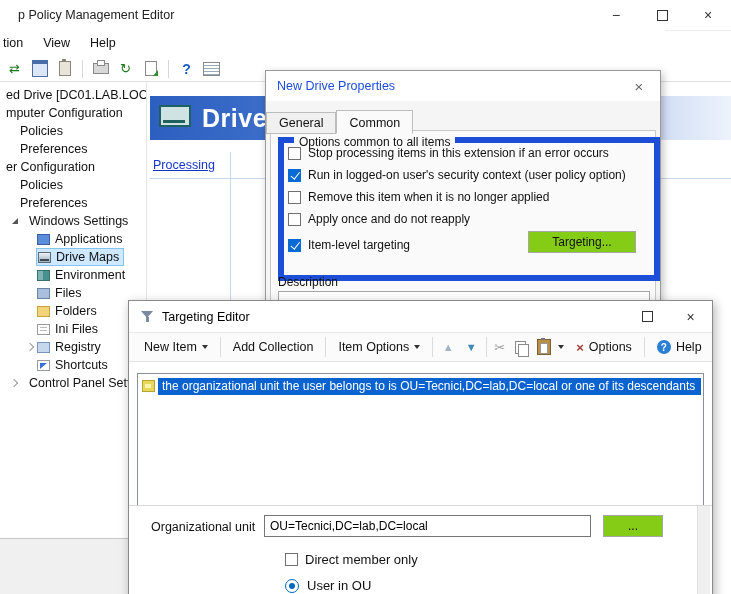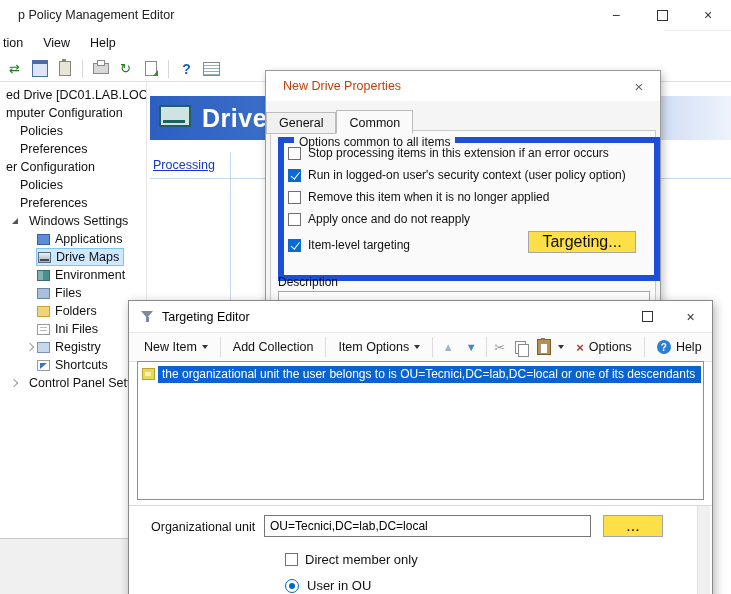--- a/index.html
+++ b/index.html
@@ -77,38 +77,38 @@
   .banner-title{color:#fff;font-size:25px;font-weight:bold;margin-left:52px;letter-spacing:.5px;white-space:nowrap;}
   .processing{position:absolute;left:5px;top:76px;color:#1437c8;text-decoration:underline;font-size:12.5px;}
   .hline{position:absolute;left:2px;top:96px;right:0;height:1px;background:#c4d8ee;}
   .vline{position:absolute;left:82px;top:70px;width:1px;bottom:0;background:#c4d8ee;}
 
   
   .dlg1{position:absolute;left:265px;top:70px;width:396px;height:245px;background:#f5f5f5;
         border:1px solid #9a9a9a;box-shadow:2px 3px 8px rgba(0,0,0,.25);z-index:10;
         box-sizing:border-box;overflow:hidden;}
   .dlg1-titlebar{height:30px;background:#fff;display:flex;align-items:center;}
-  .dlg1-title-text{margin-left:17px;color:#c2410c;font-size:12.5px;}
+  .dlg1-title-text{margin-left:11px;color:#1d4ed8;font-size:12.5px;}
   .dlg1-close{position:absolute;right:0;top:0;width:42px;height:30px;display:flex;align-items:center;
               justify-content:center;color:#666;font-size:15px;}
   .tabs{position:absolute;left:0;top:39px;display:flex;z-index:2;}
   .tab{padding:3px 12px;font-size:12.5px;border:1px solid #bcbcbc;background:#f0f0f0;margin-top:2px;}
   .tab[data-active="true"]{background:#fafafa;border-bottom:1px solid #fafafa;margin-top:0;padding-top:5px;}
   .tab-page{position:absolute;left:4px;top:59px;width:386px;height:200px;background:#fafafa;
             border:1px solid #c8c8c8;box-sizing:border-box;}
   .groupbox{position:absolute;left:12px;top:66px;width:370px;height:132px;border:6px solid #1d4ed8;}
   .group-label{position:absolute;left:10px;top:-8px;background:#fafafa;padding:0 5px;font-size:12px;}
   .cbrow{position:absolute;left:22px;display:flex;align-items:center;height:16px;}
   .cb{width:13px;height:13px;border:1px solid #707070;background:#fff;flex:none;margin-right:7px;
       position:relative;box-sizing:border-box;}
   .cb[data-checked="true"]{background:#0a6ad4;border-color:#0a6ad4;}
   .cb[data-checked="true"]::after{content:"";position:absolute;left:3.5px;top:0.5px;width:3.5px;height:7.5px;
       border-right:1.6px solid #fff;border-bottom:1.6px solid #fff;transform:rotate(38deg);}
   .cb-label{font-size:12px;}
-  .btn{background:#fde047;border:1px solid #a6a6a6;font-size:16px;display:flex;align-items:center;
+  .btn{background:#84cc16;border:1px solid #a6a6a6;font-size:12px;display:flex;align-items:center;
        justify-content:center;box-sizing:border-box;}
   .btn-targeting{position:absolute;left:262px;top:160px;width:108px;height:22px;}
   .desc-label{position:absolute;left:12px;top:204px;font-size:12px;}
   .desc-box{position:absolute;left:12px;top:220px;width:370px;height:50px;background:#fff;border:1px solid #a6a6a6;}
 
   
   .dlg2{position:absolute;left:128px;top:300px;width:585px;height:300px;background:#fff;
         border:1px solid #8a8a8a;box-shadow:2px 3px 10px rgba(0,0,0,.3);z-index:20;
         box-sizing:border-box;overflow:hidden;}
   .dlg2-titlebar{height:31px;background:#fff;display:flex;align-items:center;}
@@ -132,21 +132,21 @@
   .cut{color:#9a9a9a;font-size:13px;}
   .copy-ic{position:relative;width:9px;height:11px;border:1px solid #8a8a8a;background:#fff;margin-left:3px;}
   .copy-ic::before{content:"";position:absolute;left:2px;top:2px;width:9px;height:11px;border:1px solid #8a8a8a;background:#fff;}
   .paste-ic{position:relative;width:12px;height:14px;background:#b98f4a;border:1px solid #7d6030;margin-left:4px;}
   .paste-ic::before{content:"";position:absolute;left:3px;top:-2px;width:4px;height:2px;background:#777;}
   .paste-ic::after{content:"";position:absolute;left:2px;top:3px;width:6px;height:9px;background:#fff;border:1px solid #999;}
   .del-x{color:#a23b32;font-weight:bold;font-size:13px;}
   .help-circle{width:14px;height:14px;border-radius:50%;background:#2a7fd4;color:#fff;font-size:10px;
                font-weight:bold;display:flex;align-items:center;justify-content:center;flex:none;}
 
-  .te-list{position:absolute;left:8px;top:60px;width:567px;height:139px;border:1px solid #8a9099;
+  .te-list{position:absolute;left:8px;top:72px;width:567px;height:139px;border:1px solid #8a9099;
            background:#fff;box-sizing:border-box;padding:3px 2px;}
   .te-item{display:flex;align-items:center;height:18px;}
   .te-item-icon{width:13px;height:12px;background:#e8d75a;border:1px solid #b8a430;margin:0 3px 0 2px;
                 flex:none;position:relative;box-sizing:border-box;}
   .te-item-icon::after{content:"";position:absolute;left:2px;top:3px;width:6px;height:4px;background:#fdf3b0;}
   .te-item-text{flex:1;background:#0a63cf;color:#fff;font-size:12px;padding:1.5px 4px;
                 white-space:nowrap;overflow:hidden;}
 
   .te-bottom{position:absolute;left:0;top:204px;width:100%;height:96px;background:#fff;border-top:1px solid #d9d9d9;}
   .ou-label{position:absolute;left:22px;top:14px;font-size:12.5px;}

